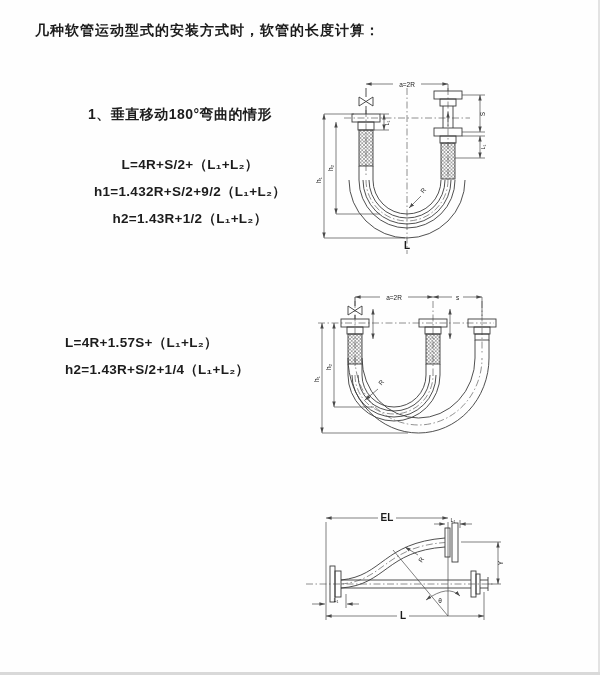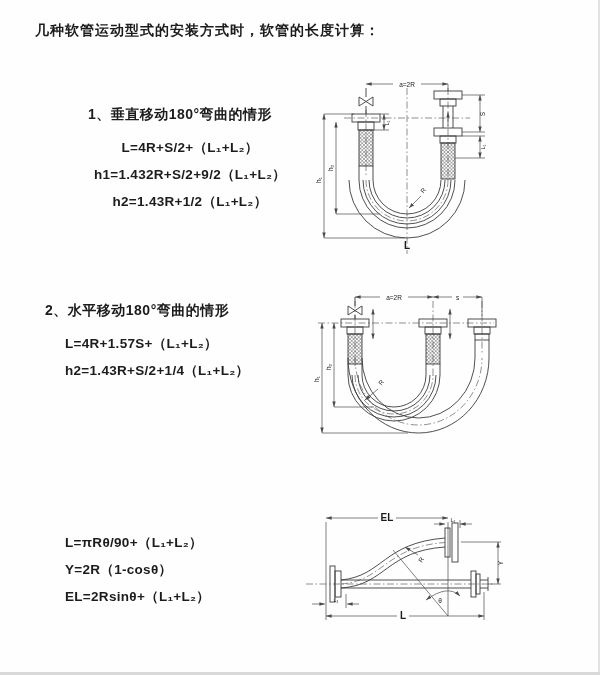--- a/index.html
+++ b/index.html
@@ -9,21 +9,21 @@
   }
   .page .edge-r{position:absolute;right:0;top:0;width:2px;height:100%;background:#e3e3e3;}
   .page .edge-b{position:absolute;left:0;bottom:0;width:100%;height:3px;background:#d9d9d9;}
   .title{
     position:absolute;left:35px;top:22px;font-size:14px;font-weight:bold;
     letter-spacing:1px;white-space:nowrap;
   }
   .section{position:absolute;left:45px;width:270px;}
   .sec1{top:106px;text-align:center;} .sec2{top:302px;} .sec3{top:519px;}
   .heading{font-size:14px;font-weight:bold;letter-spacing:0.5px;white-space:nowrap;}
-  .formulas{margin-top:10px;padding-left:20px;}
+  .formulas{margin-top:27px;padding-left:20px;}
   .formula{font-size:13.5px;font-weight:600;line-height:27px;letter-spacing:0.3px;white-space:nowrap;}
   .diag{position:absolute;}
   .d1{left:308px;top:68px;} .d2{left:308px;top:283px;} .d3{left:298px;top:498px;}
   svg{display:block;}
   svg .draw{stroke:#3c3c3c;stroke-width:0.9;fill:none;}
   svg .dim{stroke:#4a4a4a;stroke-width:0.7;fill:none;}
   svg .cl{stroke:#555;stroke-width:0.65;fill:none;stroke-dasharray:7 2.5 1.5 2.5;}
   svg .braid{fill:url(#hatch);stroke:#3c3c3c;stroke-width:0.9;}
   svg .whitebg{fill:#fefefe;stroke:none;}
   svg text{fill:#1c1c1c;font-family:"Liberation Sans","DejaVu Sans",sans-serif;}
@@ -57,33 +57,27 @@
   <div class="section sec1">
     <div class="heading">1、垂直移动180°弯曲的情形</div>
     <div class="formulas">
       <div class="formula">L=4R+S/2+（L₁+L₂）</div>
       <div class="formula">h1=1.432R+S/2+9/2（L₁+L₂）</div>
       <div class="formula">h2=1.43R+1/2（L₁+L₂）</div>
     </div>
   </div>
 
   <div class="section sec2">
-    <div class="heading">2、水平移动180°弯曲的情形</div>
     <div class="formulas">
       <div class="formula">L=4R+1.57S+（L₁+L₂）</div>
       <div class="formula">h2=1.43R+S/2+1/4（L₁+L₂）</div>
     </div>
   </div>
 
   <div class="section sec3">
-    <div class="formulas">
-      <div class="formula">L=πRθ/90+（L₁+L₂）</div>
-      <div class="formula">Y=2R（1-cosθ）</div>
-      <div class="formula">EL=2Rsinθ+（L₁+L₂）</div>
-    </div>
   </div>
 
   <div class="diag d1">
     <svg width="290" height="190" viewBox="0 0 290 190">
 
       <g>
         <line class="cl" x1="99" y1="20" x2="99" y2="186"></line>
         <line class="cl" x1="36" y1="50" x2="162" y2="50"></line>
         <line class="cl" x1="58" y1="42" x2="58" y2="108"></line>
         <line class="cl" x1="140" y1="20" x2="140" y2="113"></line>

